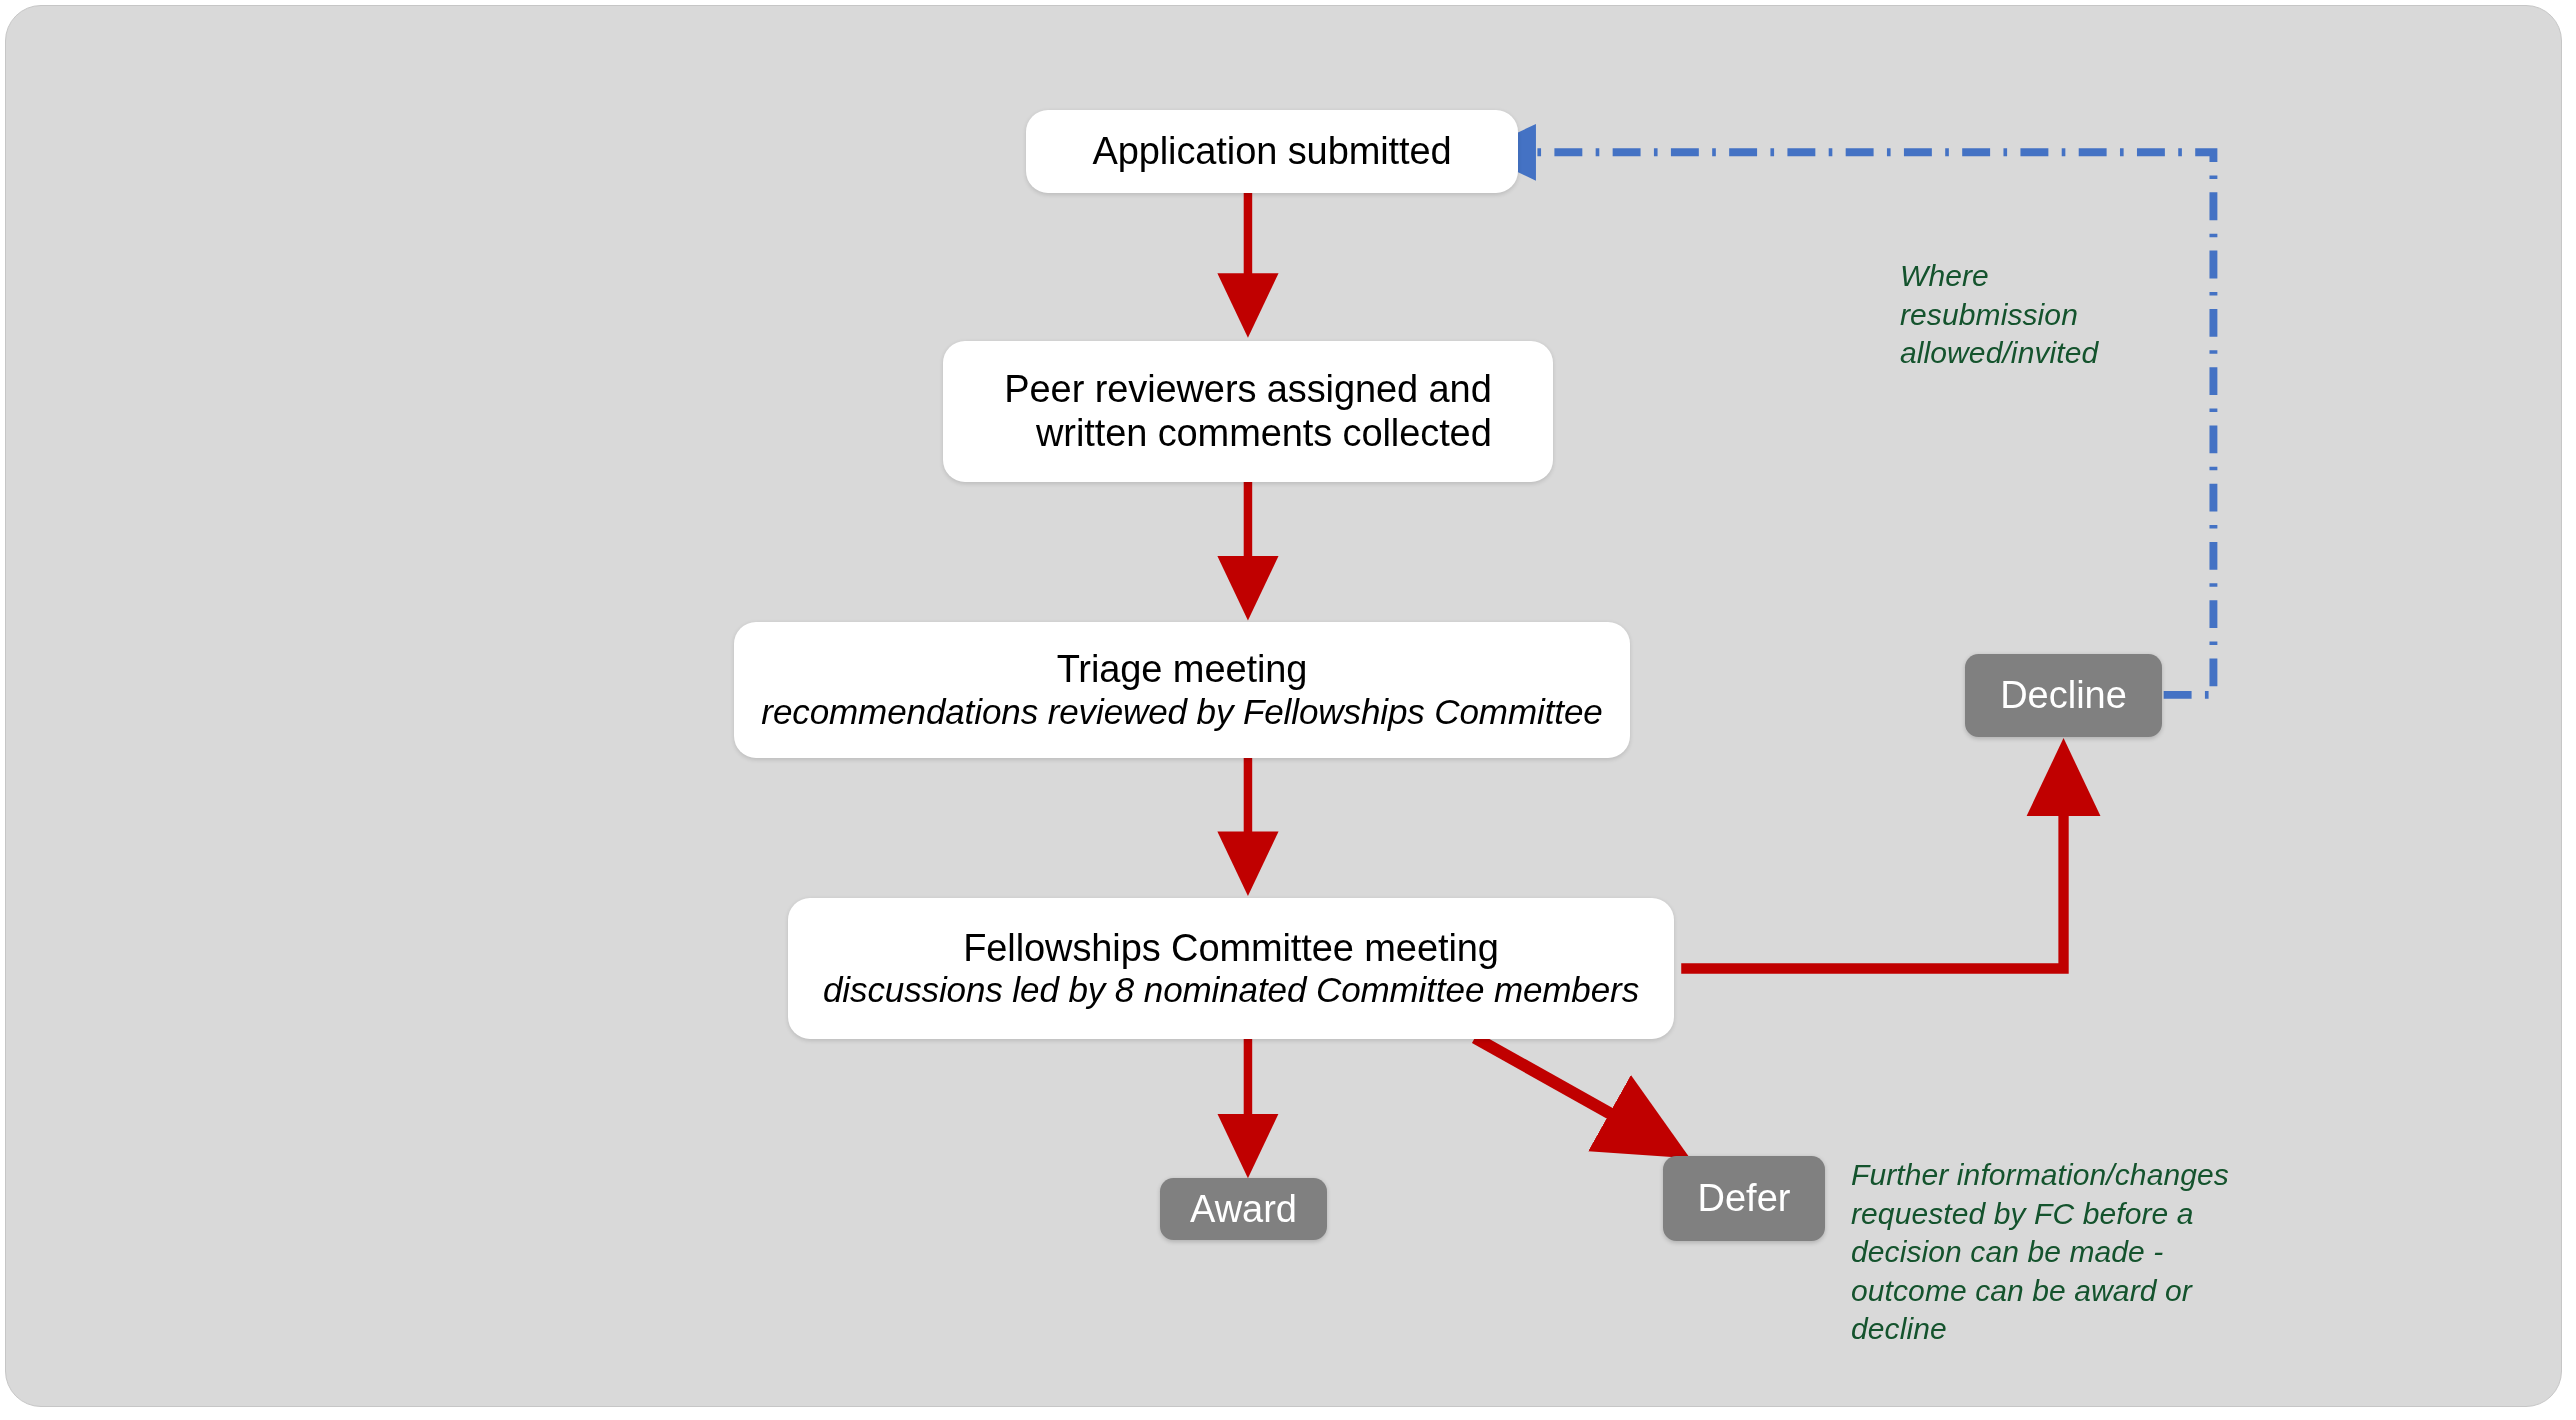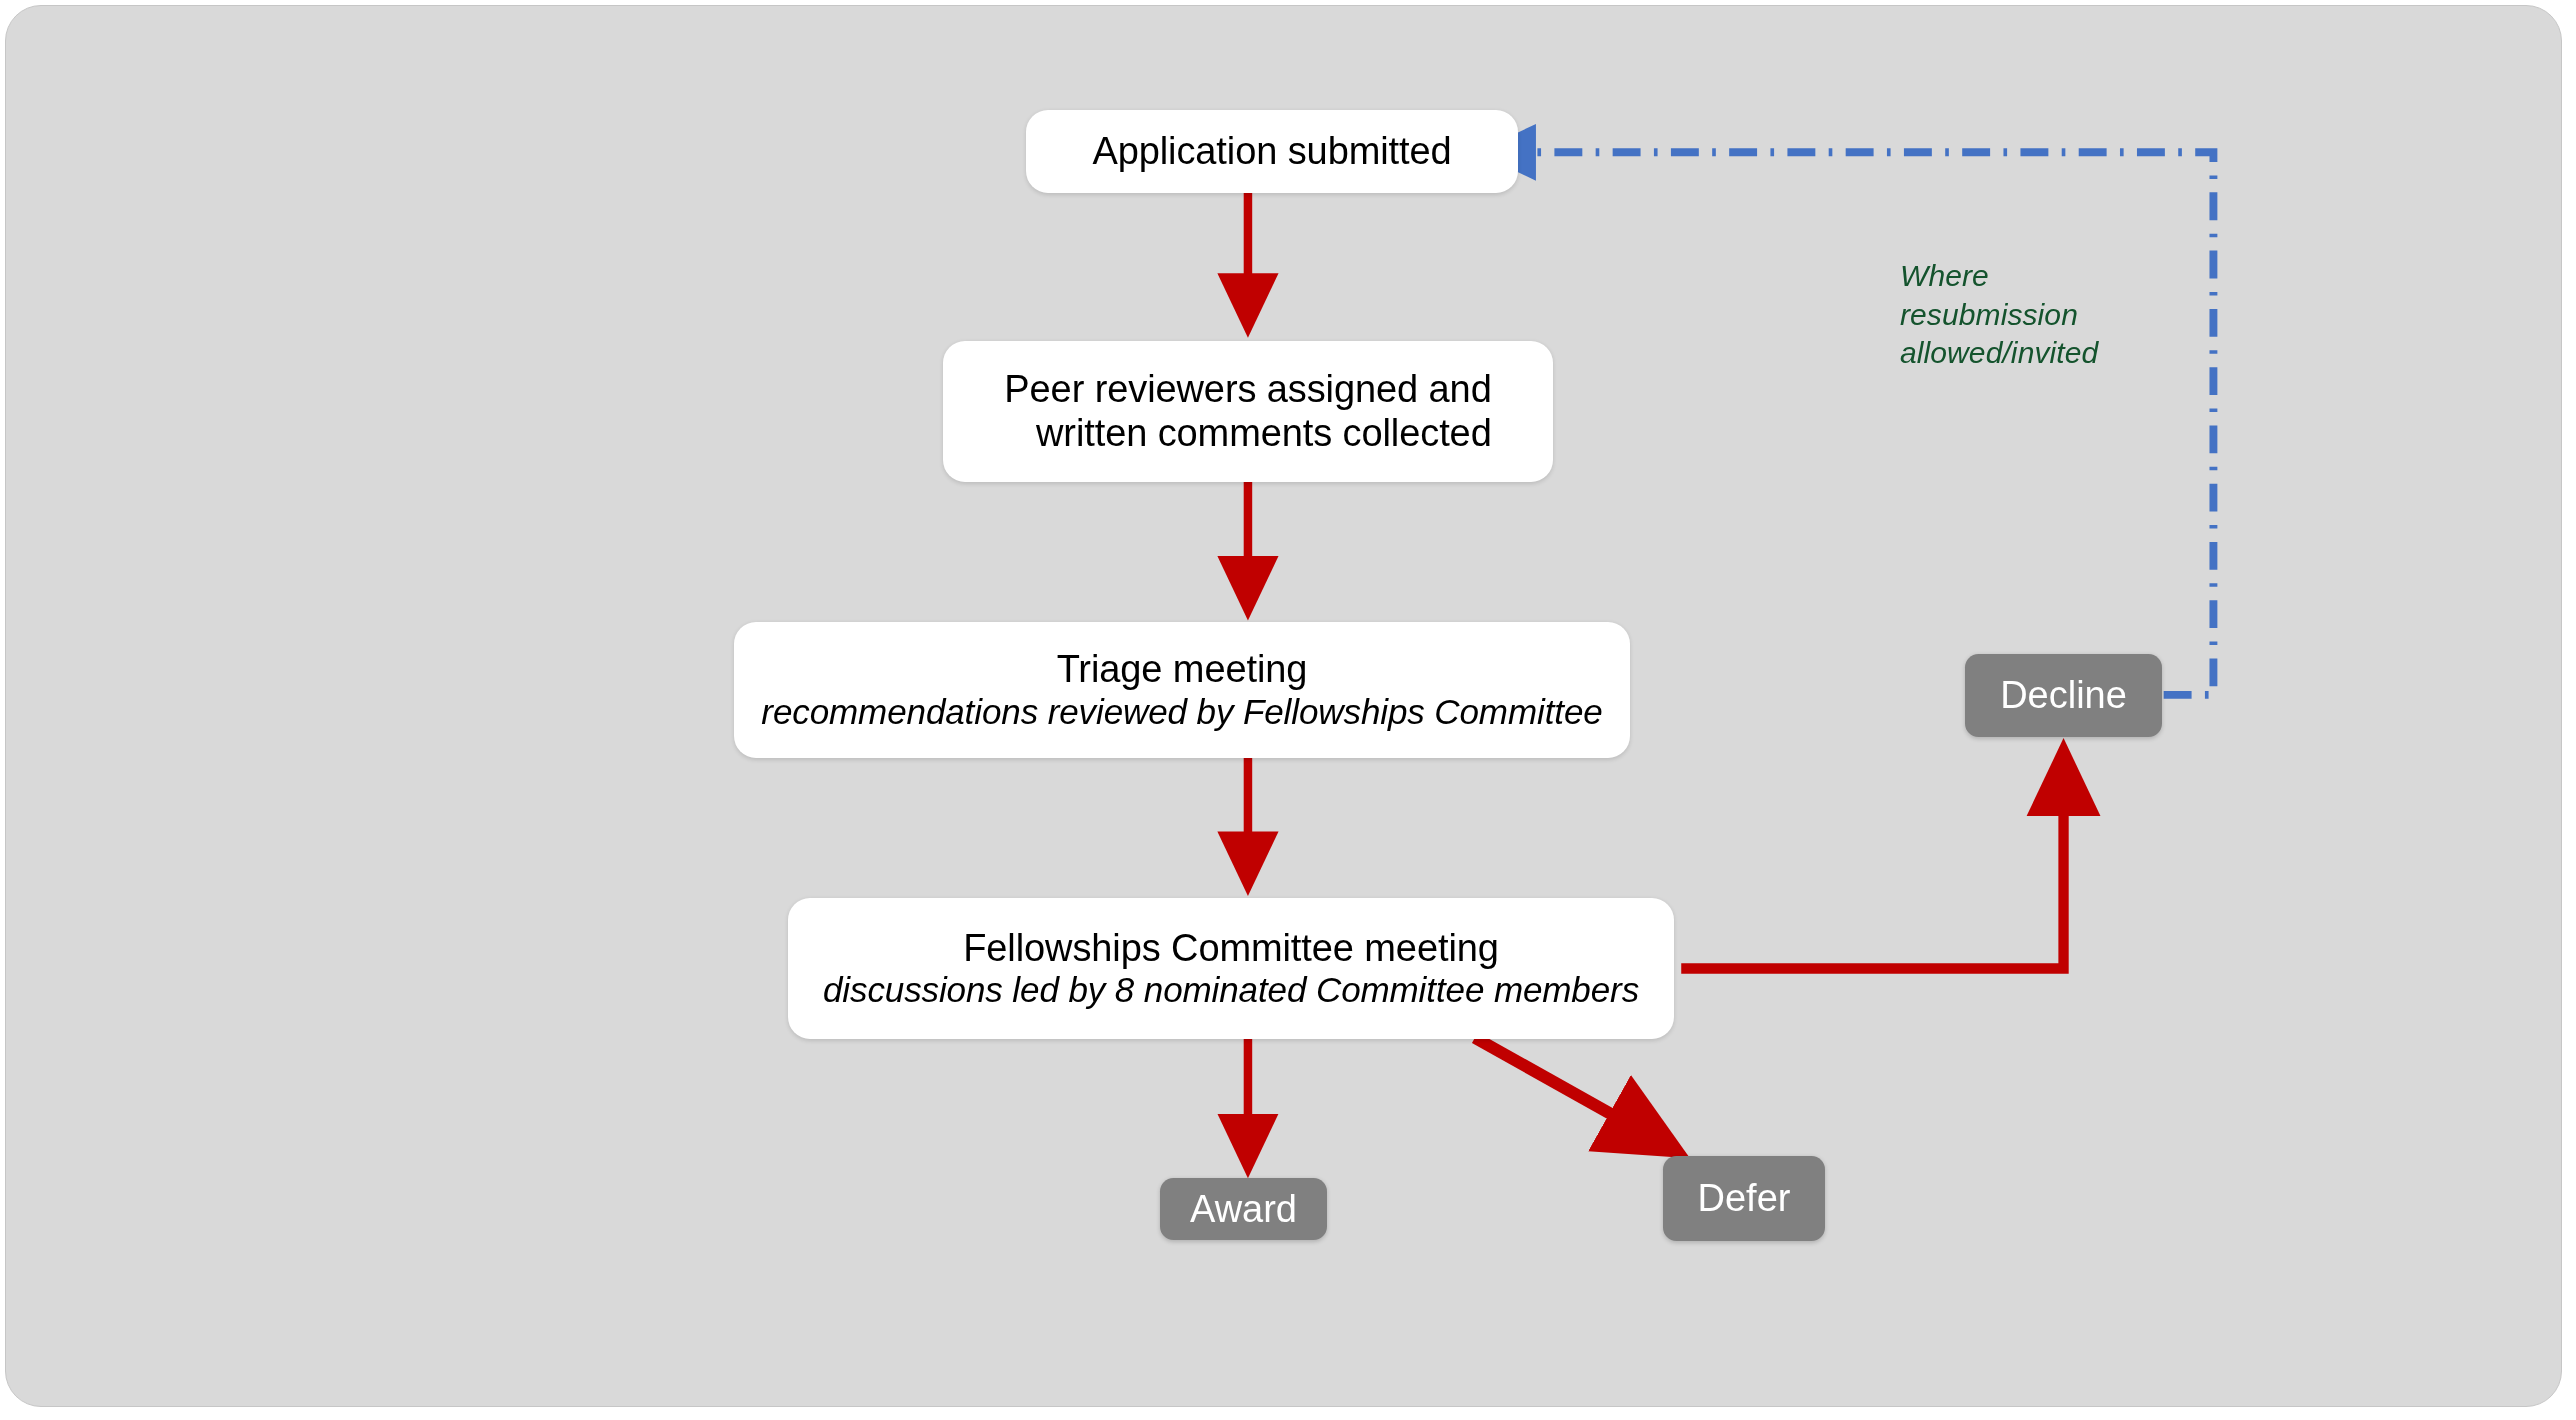--- a/index.html
+++ b/index.html
@@ -151,15 +151,22 @@
   <div class="terminal" style="left:1965px; top:654px; width:197px; height:83px;">
     <span>Decline</span>
   </div>
 
   <div class="note" style="left:1900px; top:219px; width:285px;">
     <span>Where
 resubmission
 allowed/invited</span>
   </div>
 
+  <div class="note" style="left:1851px; top:1118px; width:425px;">
+    <span>Further information/changes
+requested by FC before a
+decision can be made -
+outcome can be award or
+decline</span>
+  </div>
 
 </div>
 
 
 </body></html>

